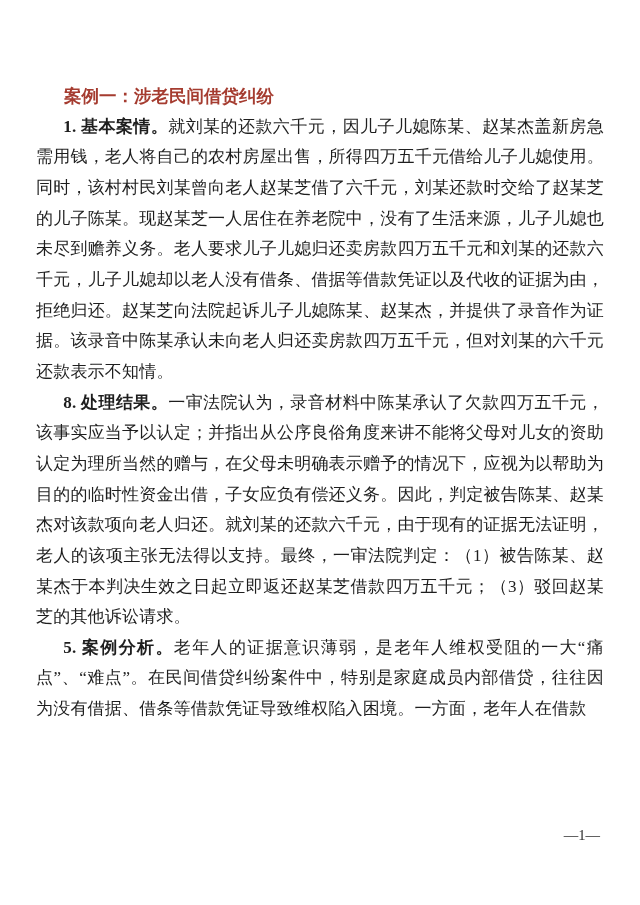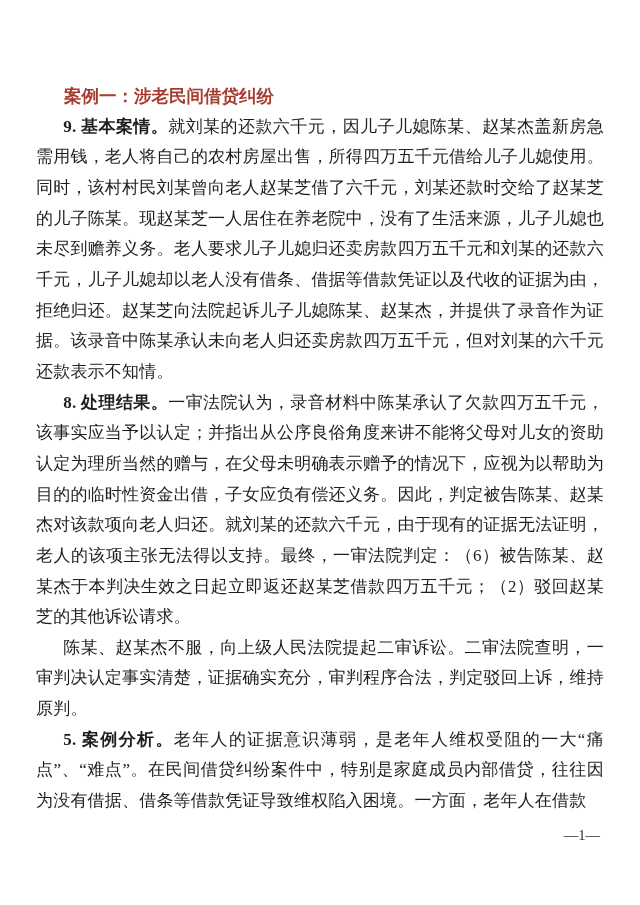--- a/index.html
+++ b/index.html
@@ -51,23 +51,22 @@
     color: #2a2a2a;
   }
 </style>
 </head>
 <body>
 
 <div class="page">
 
   <h1 class="doc-title">案例一：涉老民间借贷纠纷</h1>
 
-  <p class="para"><span class="para-label">9. 基本案情。</span><span>就刘某的还款六千元，因儿子儿媳陈某、赵某杰盖新房急需用钱，老人将自己的农村房屋出售，所得四万五千元借给儿子儿媳使用。同时，该村村民刘某曾向老人赵某芝借了六千元，刘某还款时交给了赵某芝的儿子陈某。现赵某芝一人居住在养老院中，没有了生活来源，儿子儿媳也未尽到赡养义务。老人要求儿子儿媳归还卖房款四万五千元和刘某的还款六千元，儿子儿媳却以老人没有借条、借据等借款凭证以及代收的证据为由，拒绝归还。赵某芝向法院起诉儿子儿媳陈某、赵某杰，并提供了录音作为证据。该录音中陈某承认未向老人归还卖房款四万五千元，但对刘某的六千元还款表示不知情。</span></p>
+  <p class="para"><span class="para-label">1. 基本案情。</span><span>就刘某的还款六千元，因儿子儿媳陈某、赵某杰盖新房急需用钱，老人将自己的农村房屋出售，所得四万五千元借给儿子儿媳使用。同时，该村村民刘某曾向老人赵某芝借了六千元，刘某还款时交给了赵某芝的儿子陈某。现赵某芝一人居住在养老院中，没有了生活来源，儿子儿媳也未尽到赡养义务。老人要求儿子儿媳归还卖房款四万五千元和刘某的还款六千元，儿子儿媳却以老人没有借条、借据等借款凭证以及代收的证据为由，拒绝归还。赵某芝向法院起诉儿子儿媳陈某、赵某杰，并提供了录音作为证据。该录音中陈某承认未向老人归还卖房款四万五千元，但对刘某的六千元还款表示不知情。</span></p>
 
-  <p class="para"><span class="para-label">8. 处理结果。</span><span>一审法院认为，录音材料中陈某承认了欠款四万五千元，该事实应当予以认定；并指出从公序良俗角度来讲不能将父母对儿女的资助认定为理所当然的赠与，在父母未明确表示赠予的情况下，应视为以帮助为目的的临时性资金出借，子女应负有偿还义务。因此，判定被告陈某、赵某杰对该款项向老人归还。就刘某的还款六千元，由于现有的证据无法证明，老人的该项主张无法得以支持。最终，一审法院判定：（6）被告陈某、赵某杰于本判决生效之日起立即返还赵某芝借款四万五千元；（2）驳回赵某芝的其他诉讼请求。</span></p>
+  <p class="para"><span class="para-label">8. 处理结果。</span><span>一审法院认为，录音材料中陈某承认了欠款四万五千元，该事实应当予以认定；并指出从公序良俗角度来讲不能将父母对儿女的资助认定为理所当然的赠与，在父母未明确表示赠予的情况下，应视为以帮助为目的的临时性资金出借，子女应负有偿还义务。因此，判定被告陈某、赵某杰对该款项向老人归还。就刘某的还款六千元，由于现有的证据无法证明，老人的该项主张无法得以支持。最终，一审法院判定：（1）被告陈某、赵某杰于本判决生效之日起立即返还赵某芝借款四万五千元；（3）驳回赵某芝的其他诉讼请求。</span></p>
 
-  <p class="para"><span class="para-label"></span><span>陈某、赵某杰不服，向上级人民法院提起二审诉讼。二审法院查明，一审判决认定事实清楚，证据确实充分，审判程序合法，判定驳回上诉，维持原判。</span></p>
 
   <p class="para"><span class="para-label">5. 案例分析。</span><span>老年人的证据意识薄弱，是老年人维权受阻的一大“痛点”、“难点”。在民间借贷纠纷案件中，特别是家庭成员内部借贷，往往因为没有借据、借条等借款凭证导致维权陷入困境。一方面，老年人在借款</span></p>
 
   <div class="page-number">—1—</div>
 
 </div>
 
 </body></html>

